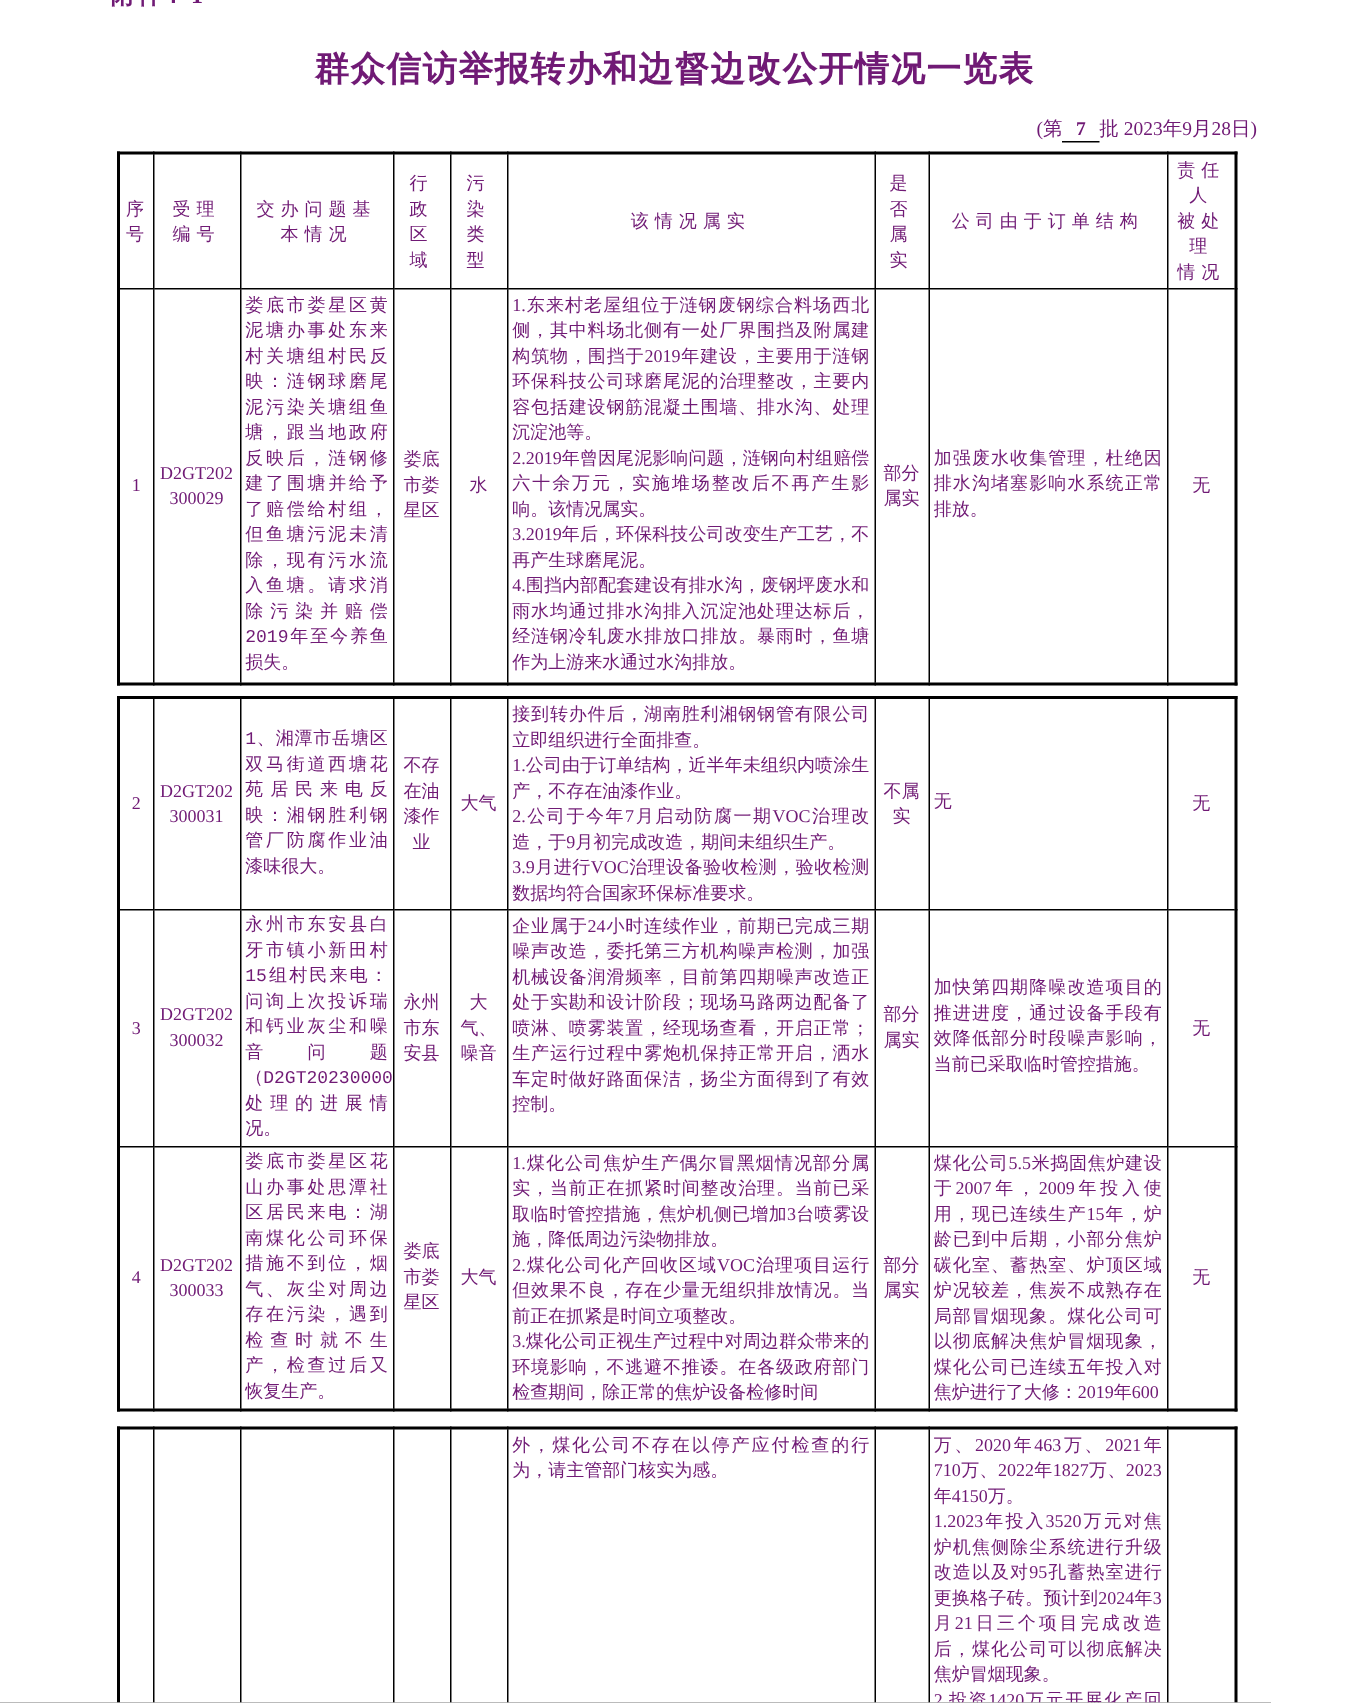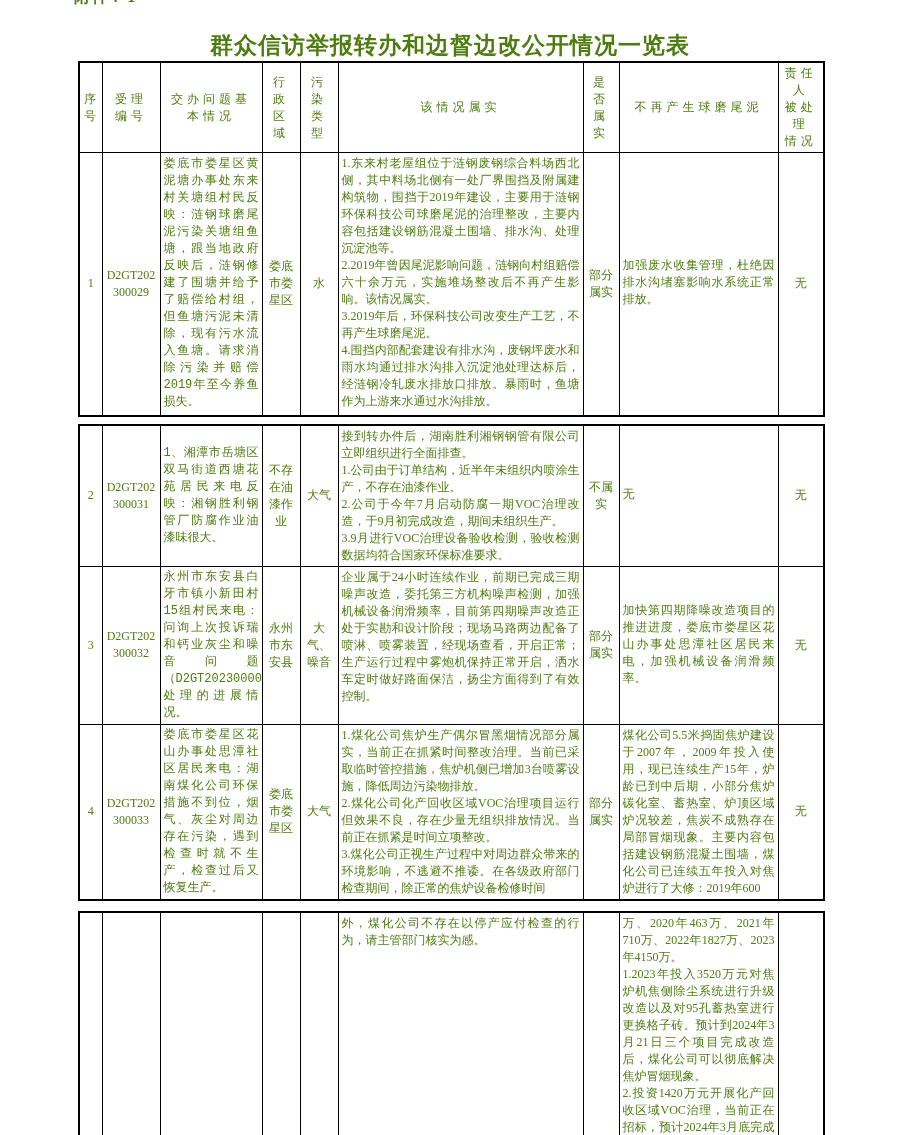--- a/index.html
+++ b/index.html
@@ -1,18 +1,18 @@
 <!DOCTYPE html>
 <html><head>
 <meta charset="utf-8">
 <style>
   html,body{margin:0;padding:0;background:#888;}
   .page{
     position:relative;width:900px;height:1135px;background:#fff;
-    overflow:hidden;color:#4d7c0f;
+    overflow:hidden;color:#701a75;
     font-family:"Liberation Serif","DejaVu Serif",serif;
   }
   .attach{
     position:absolute;top:-13px;left:74px;font-size:16px;font-weight:bold;
     letter-spacing:2px;
   }
   .title{
     margin:30px 0 0 0;text-align:center;font-size:23px;font-weight:bold;
     letter-spacing:1px;
   }
@@ -47,20 +47,21 @@
 </style>
 </head>
 <body>
 
 <div class="page">
 
   <div class="attach">附件4-1</div>
 
   <h1 class="title">群众信访举报转办和边督边改公开情况一览表</h1>
 
+  <div class="batch"><span>(第</span><span class="batch-no">7</span><span>批 2023年9月28日)</span></div>
 
   <table class="tbl sec1">
     <colgroup>
       <col class="w-no">
         <col class="w-id">
         <col class="w-problem">
         <col class="w-region">
         <col class="w-type">
         <col class="w-invest">
         <col class="w-verify">
@@ -74,21 +75,21 @@
       <th>受理
 编号</th>
       <th>交办问题基本情况</th>
       <th>行政
 区域</th>
       <th>污染
 类型</th>
       <th>该情况属实</th>
       <th>是否
 属实</th>
-      <th>不再产生球磨尾泥</th>
+      <th>公司由于订单结构</th>
       <th>责任人
 被处理
 情况</th>
     </tr>
     <tr style="height:263px;">
       <td class="c">1</td>
       <td class="c id">D2GT202300029</td>
       <td class="m">娄底市娄星区黄泥塘办事处东来村关塘组村民反映：涟钢球磨尾泥污染关塘组鱼塘，跟当地政府反映后，涟钢修建了围塘并给予了赔偿给村组，但鱼塘污泥未清除，现有污水流入鱼塘。请求消除污染并赔偿2019年至今养鱼损失。</td>
       <td class="c">娄底市娄星区</td>
       <td class="c">水</td>
@@ -131,34 +132,34 @@
       <td class="c">无</td>
     </tr>
     <tr style="height:143px;">
       <td class="c">3</td>
       <td class="c id">D2GT202300032</td>
       <td class="m">永州市东安县白牙市镇小新田村15组村民来电：问询上次投诉瑞和钙业灰尘和噪音问题（D2GT202300003）处理的进展情况。</td>
       <td class="c">永州市东安县</td>
       <td class="c">大气、噪音</td>
       <td class="t">企业属于24小时连续作业，前期已完成三期噪声改造，委托第三方机构噪声检测，加强机械设备润滑频率，目前第四期噪声改造正处于实勘和设计阶段；现场马路两边配备了喷淋、喷雾装置，经现场查看，开启正常；生产运行过程中雾炮机保持正常开启，洒水车定时做好路面保洁，扬尘方面得到了有效控制。</td>
       <td class="c">部分属实</td>
-      <td class="m">加快第四期降噪改造项目的推进进度，娄底市娄星区花山办事处思潭社区居民来电，加强机械设备润滑频率。</td>
+      <td class="m">加快第四期降噪改造项目的推进进度，通过设备手段有效降低部分时段噪声影响，当前已采取临时管控措施。</td>
       <td class="c">无</td>
     </tr>
     <tr style="height:165px;">
       <td class="c">4</td>
       <td class="c id">D2GT202300033</td>
       <td class="m">娄底市娄星区花山办事处思潭社区居民来电：湖南煤化公司环保措施不到位，烟气、灰尘对周边存在污染，遇到检查时就不生产，检查过后又恢复生产。</td>
       <td class="c">娄底市娄星区</td>
       <td class="c">大气</td>
       <td class="t">1.煤化公司焦炉生产偶尔冒黑烟情况部分属实，当前正在抓紧时间整改治理。当前已采取临时管控措施，焦炉机侧已增加3台喷雾设施，降低周边污染物排放。
 2.煤化公司化产回收区域VOC治理项目运行但效果不良，存在少量无组织排放情况。当前正在抓紧是时间立项整改。
 3.煤化公司正视生产过程中对周边群众带来的环境影响，不逃避不推诿。在各级政府部门检查期间，除正常的焦炉设备检修时间</td>
       <td class="c">部分属实</td>
-      <td class="t">煤化公司5.5米捣固焦炉建设于2007年，2009年投入使用，现已连续生产15年，炉龄已到中后期，小部分焦炉碳化室、蓄热室、炉顶区域炉况较差，焦炭不成熟存在局部冒烟现象。主要内容包括建设钢筋混凝土围墙，煤化公司已连续五年投入对焦炉进行了大修：2019年600</td>
+      <td class="t">煤化公司5.5米捣固焦炉建设于2007年，2009年投入使用，现已连续生产15年，炉龄已到中后期，小部分焦炉碳化室、蓄热室、炉顶区域炉况较差，焦炭不成熟存在局部冒烟现象。煤化公司可以彻底解决焦炉冒烟现象，煤化公司已连续五年投入对焦炉进行了大修：2019年600</td>
       <td class="c">无</td>
     </tr>
   </tbody>
     </table>
 
   <table class="tbl sec3">
     <colgroup>
       <col class="w-no">
         <col class="w-id">
         <col class="w-problem">

